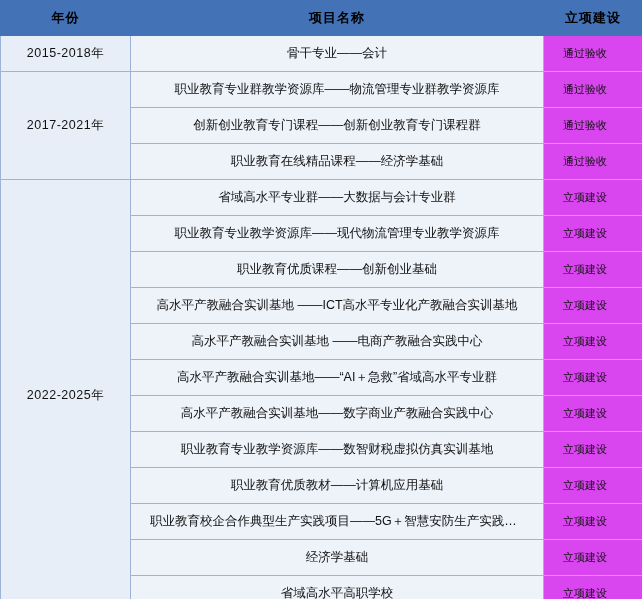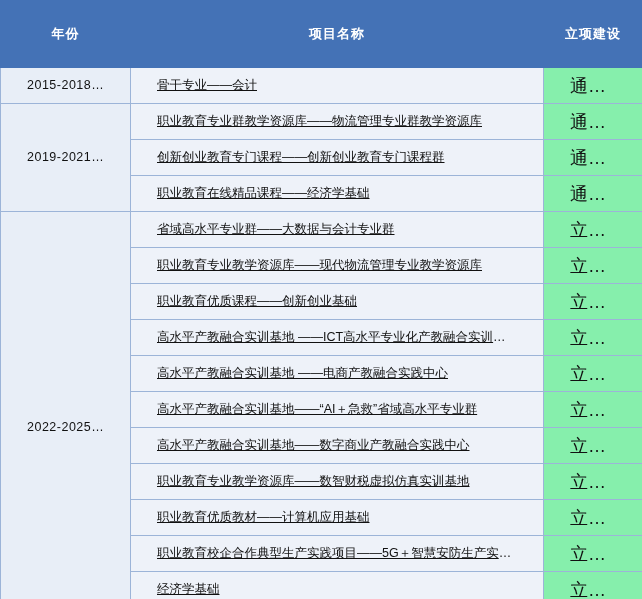--- a/index.html
+++ b/index.html
@@ -22,56 +22,54 @@
     table-layout: fixed;
     width: 642px;
     border: 1px solid #8ea9d0;
   }
   table.project-table col.col-year { width: 130px; }
   table.project-table col.col-name { width: 413px; }
   table.project-table col.col-status { width: 99px; }
 
   thead th {
     background: #4472b6;
-    color: #ffffff;
+    color: #000000;
     font-size: 13px;
     font-weight: bold;
     text-align: center;
     height: 34px;
-    padding: 16px 4px;
+    padding: 0 4px;
     border: 1px solid #4472b6;
     letter-spacing: 1px;
   }
   tbody td {
     border: 1px solid #9cb4d8;
     font-size: 12.5px;
     height: 35px;
-    padding: 0 26px;
+    padding: 0 19px;
     background: #eef2f9;
     color: #111111;
     white-space: nowrap;
     overflow: hidden;
     text-overflow: ellipsis;
   }
   tbody td.year-cell {
     text-align: center;
     background: #e8eef7;
     font-size: 12.5px;
     letter-spacing: 0.5px;
     color: #111111;
   }
   tbody td.name-cell {
-    text-align: left;
+    text-align: center;
     background: #eef2f9;
-    text-decoration: underline;
   }
   tbody td.status-cell {
-    text-align: center;
-    background: #86efac;
-    font-size: 18px;
+    background: #d946ef;
+    font-size: 11px;
   }
 </style>
 </head>
 <body>
 
 <div class="table-wrap">
   <table class="project-table">
     <colgroup>
       <col class="col-year">
       <col class="col-name">
@@ -84,21 +82,21 @@
         <th>立项建设</th>
       </tr>
     </thead>
     <tbody id="table-body">
         <tr>
           <td class="year-cell" rowspan="1">2015-2018年</td>
           <td class="name-cell">骨干专业——会计</td>
           <td class="status-cell">通过验收</td>
         </tr>
         <tr>
-          <td class="year-cell" rowspan="3">2019-2021年</td>
+          <td class="year-cell" rowspan="3">2017-2021年</td>
           <td class="name-cell">职业教育专业群教学资源库——物流管理专业群教学资源库</td>
           <td class="status-cell">通过验收</td>
         </tr>
         <tr>
           <td class="name-cell">创新创业教育专门课程——创新创业教育专门课程群</td>
           <td class="status-cell">通过验收</td>
         </tr>
         <tr>
           <td class="name-cell">职业教育在线精品课程——经济学基础</td>
           <td class="status-cell">通过验收</td>

